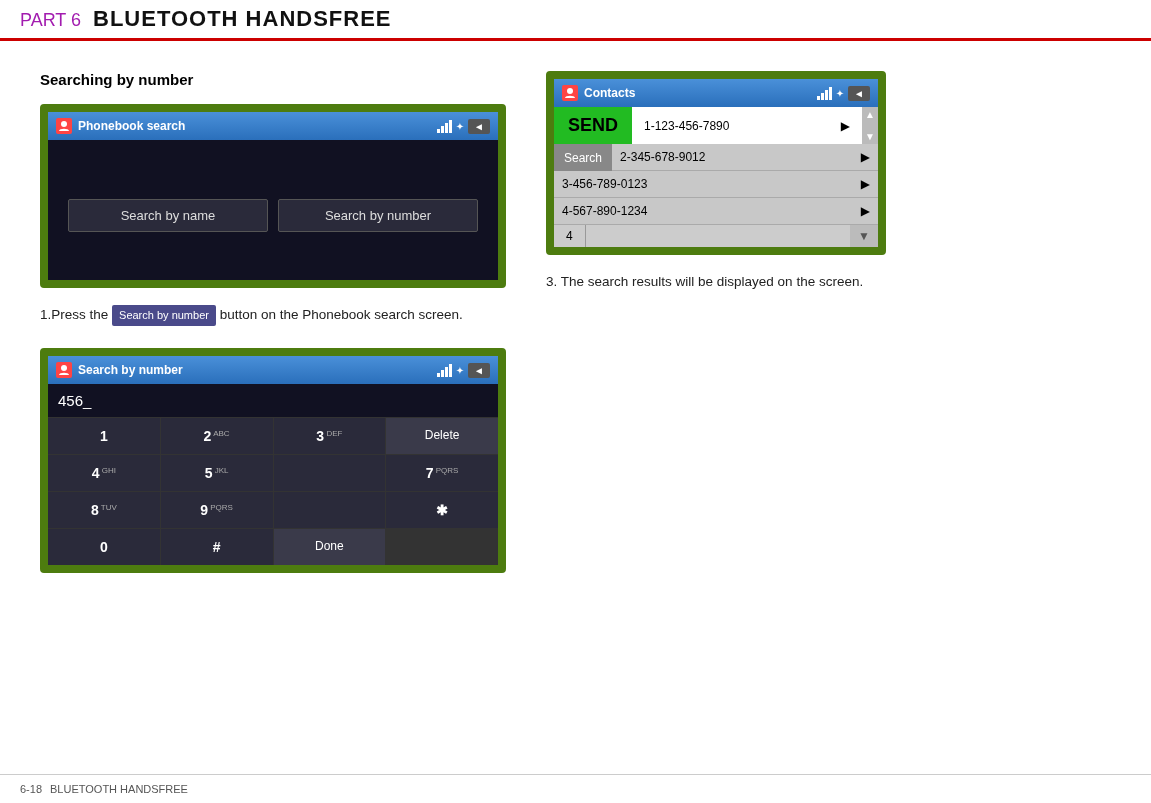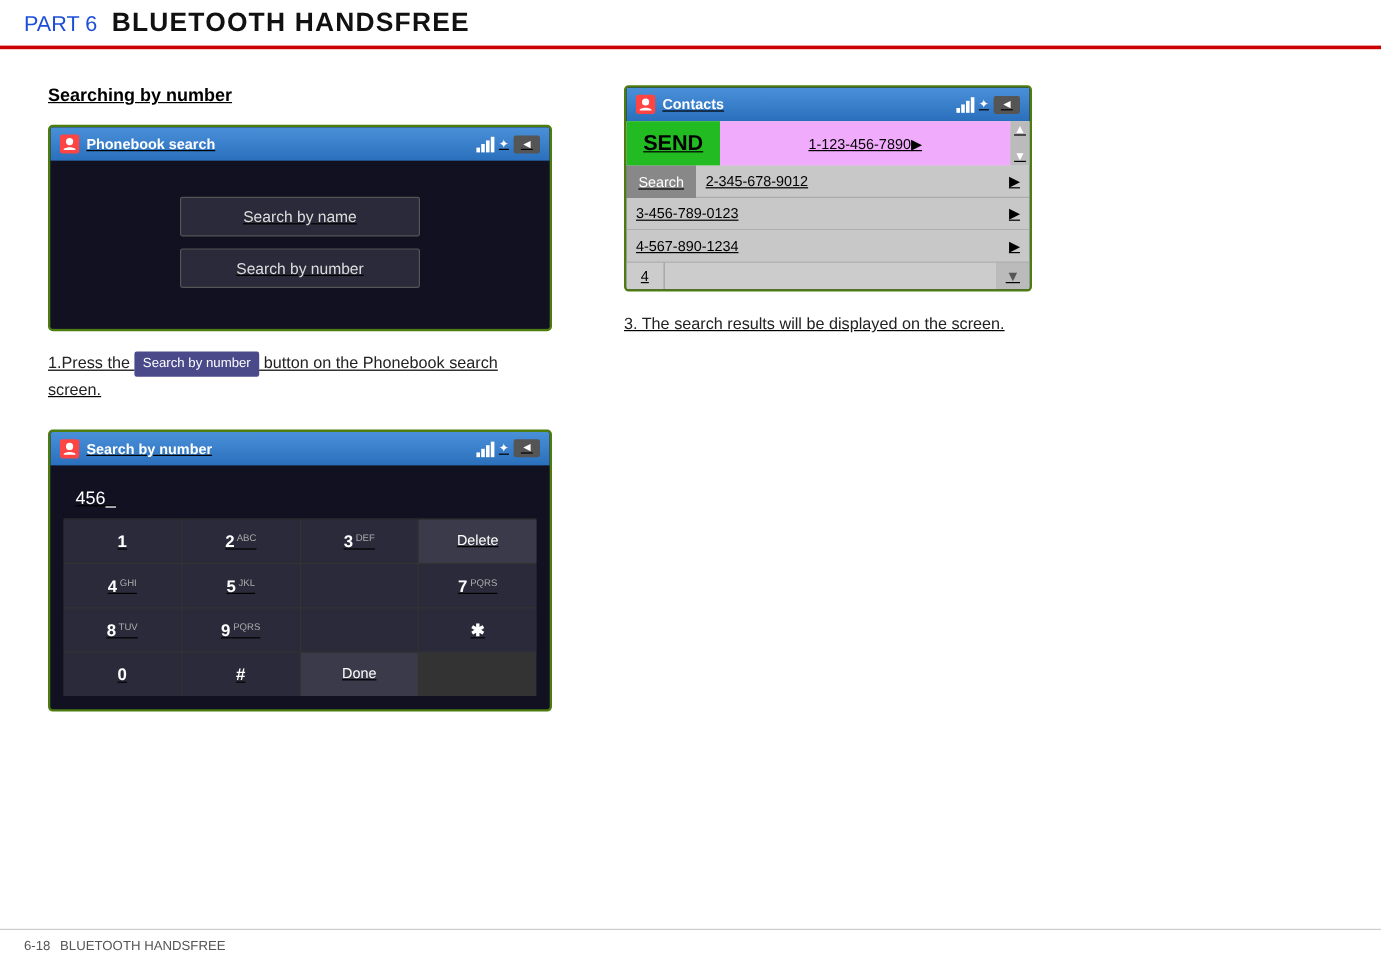--- a/index.html
+++ b/index.html
@@ -16,56 +16,55 @@
       background: #fff;
       border-bottom: 3px solid #c00;
       padding: 6px 20px 6px 20px;
       display: flex;
       align-items: baseline;
       gap: 12px;
     }
     .header-part {
       font-size: 18px;
       font-weight: normal;
-      color: #1d4ed8;
+      color: #a21caf;
     }
     .header-title {
       font-size: 22px;
       font-weight: bold;
       color: #111;
       letter-spacing: 1px;
     }
 
     
     .content {
       display: flex;
       padding: 30px 40px;
-      gap: 60px;
-      text-decoration: underline;
+      gap: 40px;
     }
 
     .left-col {
       flex: 0 0 420px;
     }
 
     .right-col {
       flex: 1;
       padding-top: 0;
     }
 
     .section-title {
       font-size: 15px;
       font-weight: bold;
       margin-bottom: 16px;
       color: #000;
     }
 
     
     .screen-mock {
-      border: 2px solid #4d7c0f;
+      border: 8px solid #4d7c0f;
       border-radius: 4px;
       background: #1a1a2e;
       overflow: hidden;
       margin-bottom: 16px;
     }
 
     .screen-titlebar {
       background: linear-gradient(180deg, #4a90d9 0%, #2a6fbb 100%);
       display: flex;
       align-items: center;
@@ -118,21 +117,20 @@
       padding: 2px 6px;
       border-radius: 2px;
     }
 
     
     .phonebook-screen .screen-body {
       background: #111122;
       padding: 30px 20px 20px;
       min-height: 140px;
       display: flex;
-      flex-direction: column;
       align-items: center;
       gap: 10px;
     }
     .search-btn {
       background: #2a2a3a;
       border: 1px solid #555;
       color: #ddd;
       padding: 8px 0;
       width: 200px;
       text-align: center;
@@ -140,21 +138,21 @@
       border-radius: 2px;
       cursor: pointer;
     }
 
     
     .number-screen .screen-titlebar {
       background: linear-gradient(180deg, #4a90d9 0%, #2a6fbb 100%);
     }
     .number-screen .screen-body {
       background: #111122;
-      padding: 11px;
+      padding: 0;
     }
     .number-input-row {
       background: #111122;
       padding: 8px 10px;
       color: #fff;
       font-size: 15px;
       border-bottom: 1px solid #333;
     }
     .keypad {
       display: grid;
@@ -204,25 +202,25 @@
     .send-btn {
       background: #22bb22;
       color: #000000;
       font-size: 18px;
       font-weight: bold;
       padding: 8px 14px;
       display: flex;
       align-items: center;
     }
     .contact-highlighted {
-      background: #f0abfc;
+      background: #ffffff;
       flex: 1;
       display: flex;
       align-items: center;
-      justify-content: center;
+      justify-content: space-between;
       padding: 6px 12px;
       font-size: 12px;
       color: #000;
     }
     .contact-row {
       background: #c8c8c8;
       display: flex;
       align-items: center;
       justify-content: space-between;
       padding: 6px 8px;

